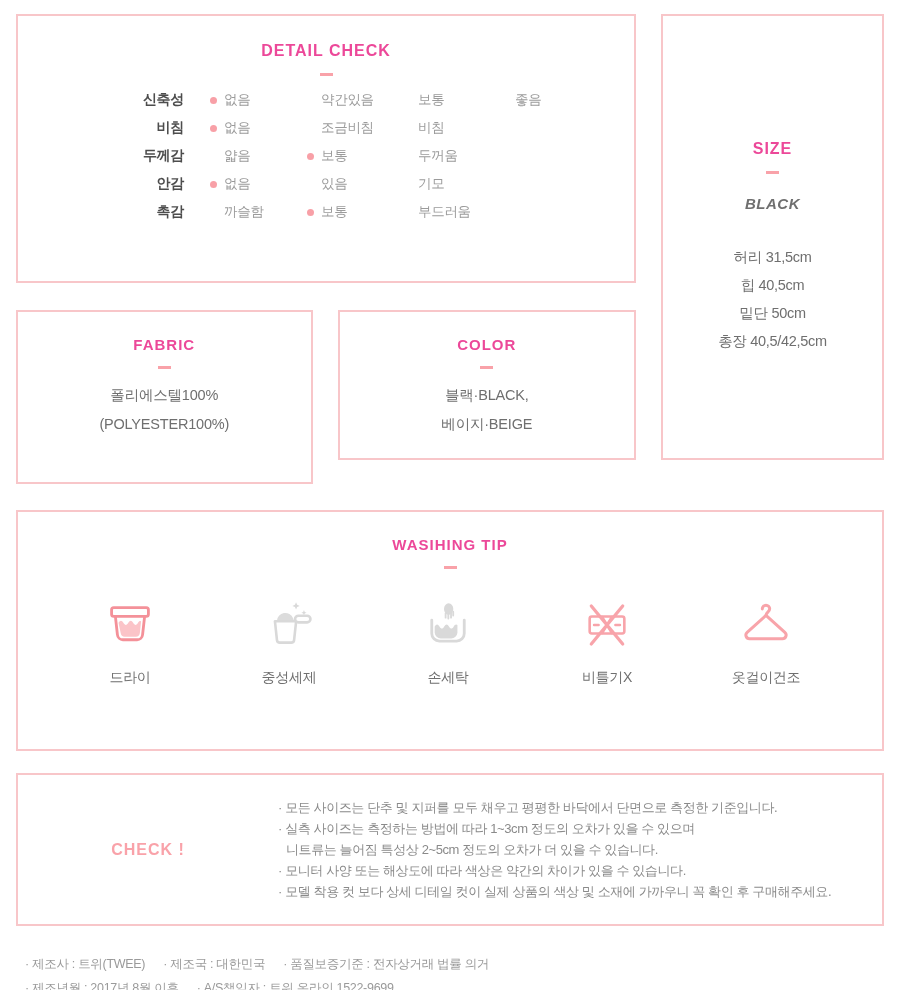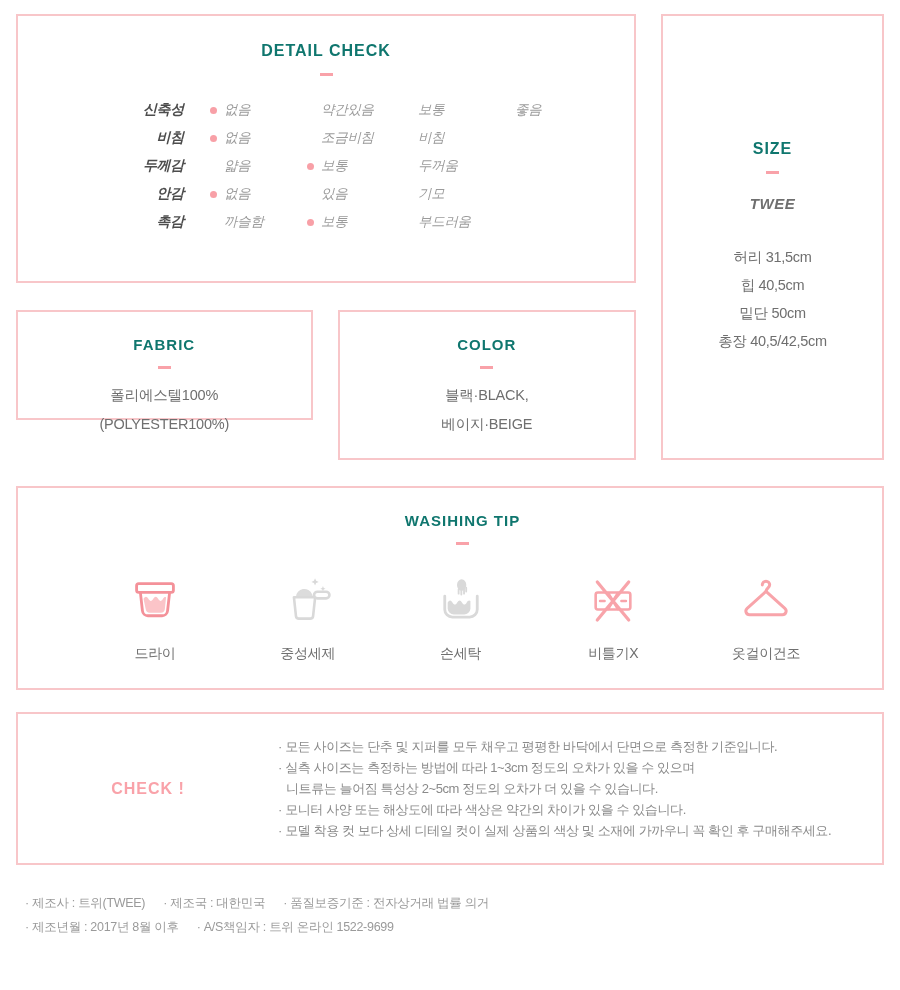--- a/index.html
+++ b/index.html
@@ -13,41 +13,41 @@
   }
   .page { padding: 14px 16px 0 16px; width: 900px; }
 
   .box { border: 2px solid #f8c6c9; background:#fff; }
 
   .box-title {
     text-align: center;
     font-size: 16px;
     font-weight: 700;
     letter-spacing: 1px;
-    color: #0f766e;
+    color: #ec4899;
     margin-top: 26px;
   }
   .dash {
     width: 13px; height: 3px;
     background: #f9a2a9;
     margin: 13px auto 0 auto;
   }
 
   
   .top-grid { display: flex; gap: 25px; }
   .left-col { width: 620px; }
   .detail-box { height: 269px; }
   .fc-row { display: flex; gap: 25px; margin-top: 27px; }
-  .fabric-box { width: 306px; height: 110px; }
+  .fabric-box { width: 306px; height: 174px; }
   .color-box  { width: 308px; height: 150px; }
   .size-box   { width: 264px; height: 446px; }
 
   
   .dc-table { margin-top: 15px; }
-  .dc-row { display: flex; align-items: flex-end; height: 28px; font-style: italic; }
+  .dc-row { display: flex; align-items: flex-start; height: 28px; }
   .dc-label {
     width: 166px;
     text-align: right;
     font-weight: 700;
     font-size: 14px;
     color: #4d4d4d;
     letter-spacing: -0.3px;
   }
   .dc-opts { display: flex; margin-left: 23px; }
   .dc-opt {
@@ -80,21 +80,21 @@
   }
   .size-list { margin-top: 31px; text-align: center; }
   .size-line { font-size: 14.5px; line-height: 28px; color: #6f6f6f; letter-spacing: -0.3px; }
 
   
   .fabric-box .box-title, .color-box .box-title { margin-top: 24px; font-size: 15px; }
   .info-lines { margin-top: 12px; text-align: center; }
   .info-line { font-size: 14.5px; line-height: 29px; color: #6f6f6f; letter-spacing: -0.2px; }
 
   
-  .washing-box { margin-top: 26px; height: 204px; padding-left: 25px; }
+  .washing-box { margin-top: 26px; height: 241px; }
   .washing-box .box-title { margin-top: 24px; font-size: 15px; }
   .wash-items {
     display: flex;
     justify-content: space-between;
     padding: 0 56px 0 52px;
     margin-top: 26px;
   }
   .wash-item {
     width: 120px;
     display: flex;
@@ -206,21 +206,21 @@
               <div class="info-line">베이지·BEIGE</div>
             </div>
         </div>
       </div>
 
     </div>
 
     <div class="box size-box">
       <div class="box-title" style="margin-top:0">SIZE</div>
       <div class="dash"></div>
-      <div class="size-fit">TWEE</div>
+      <div class="size-fit">BLACK</div>
       <div class="size-list">
           <div class="size-line">허리 31,5cm</div>
           <div class="size-line">힙 40,5cm</div>
           <div class="size-line">밑단 50cm</div>
           <div class="size-line">총장 40,5/42,5cm</div>
         </div>
     </div>
   </div>
 
   <div class="box washing-box">

